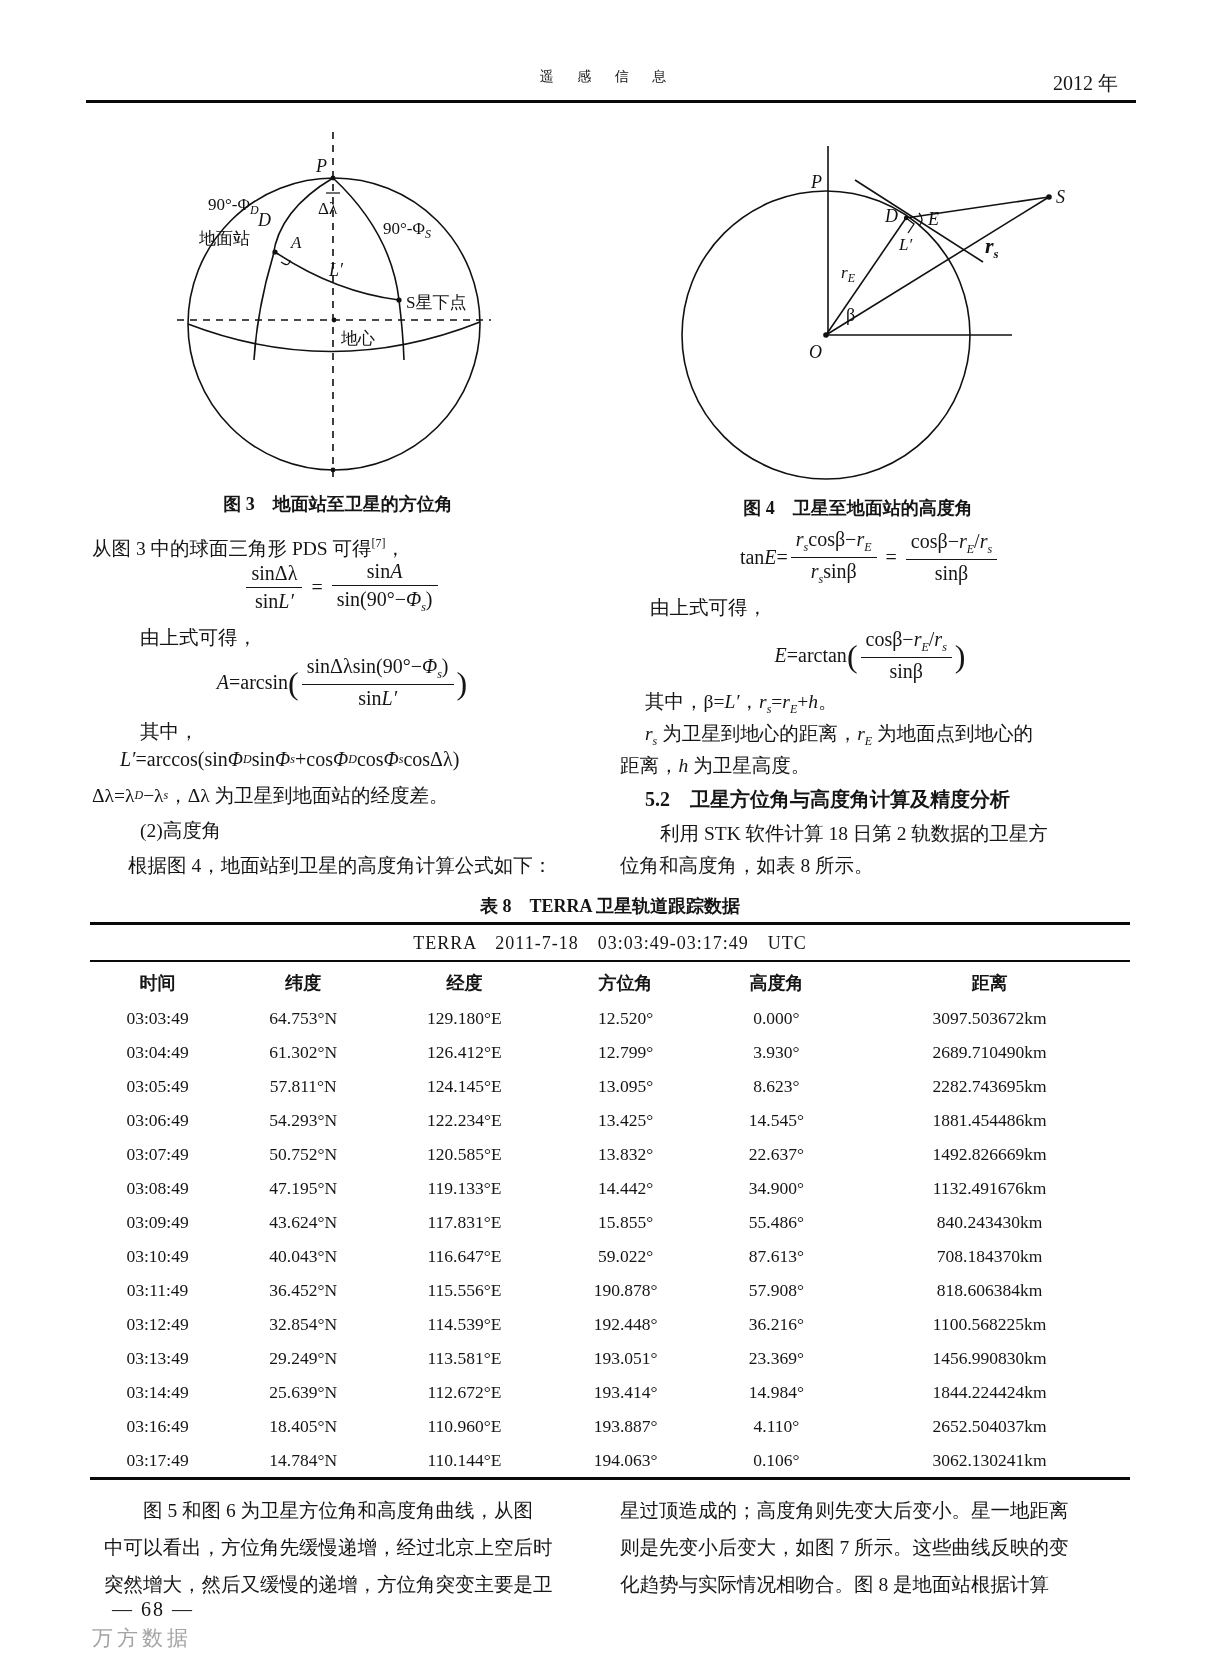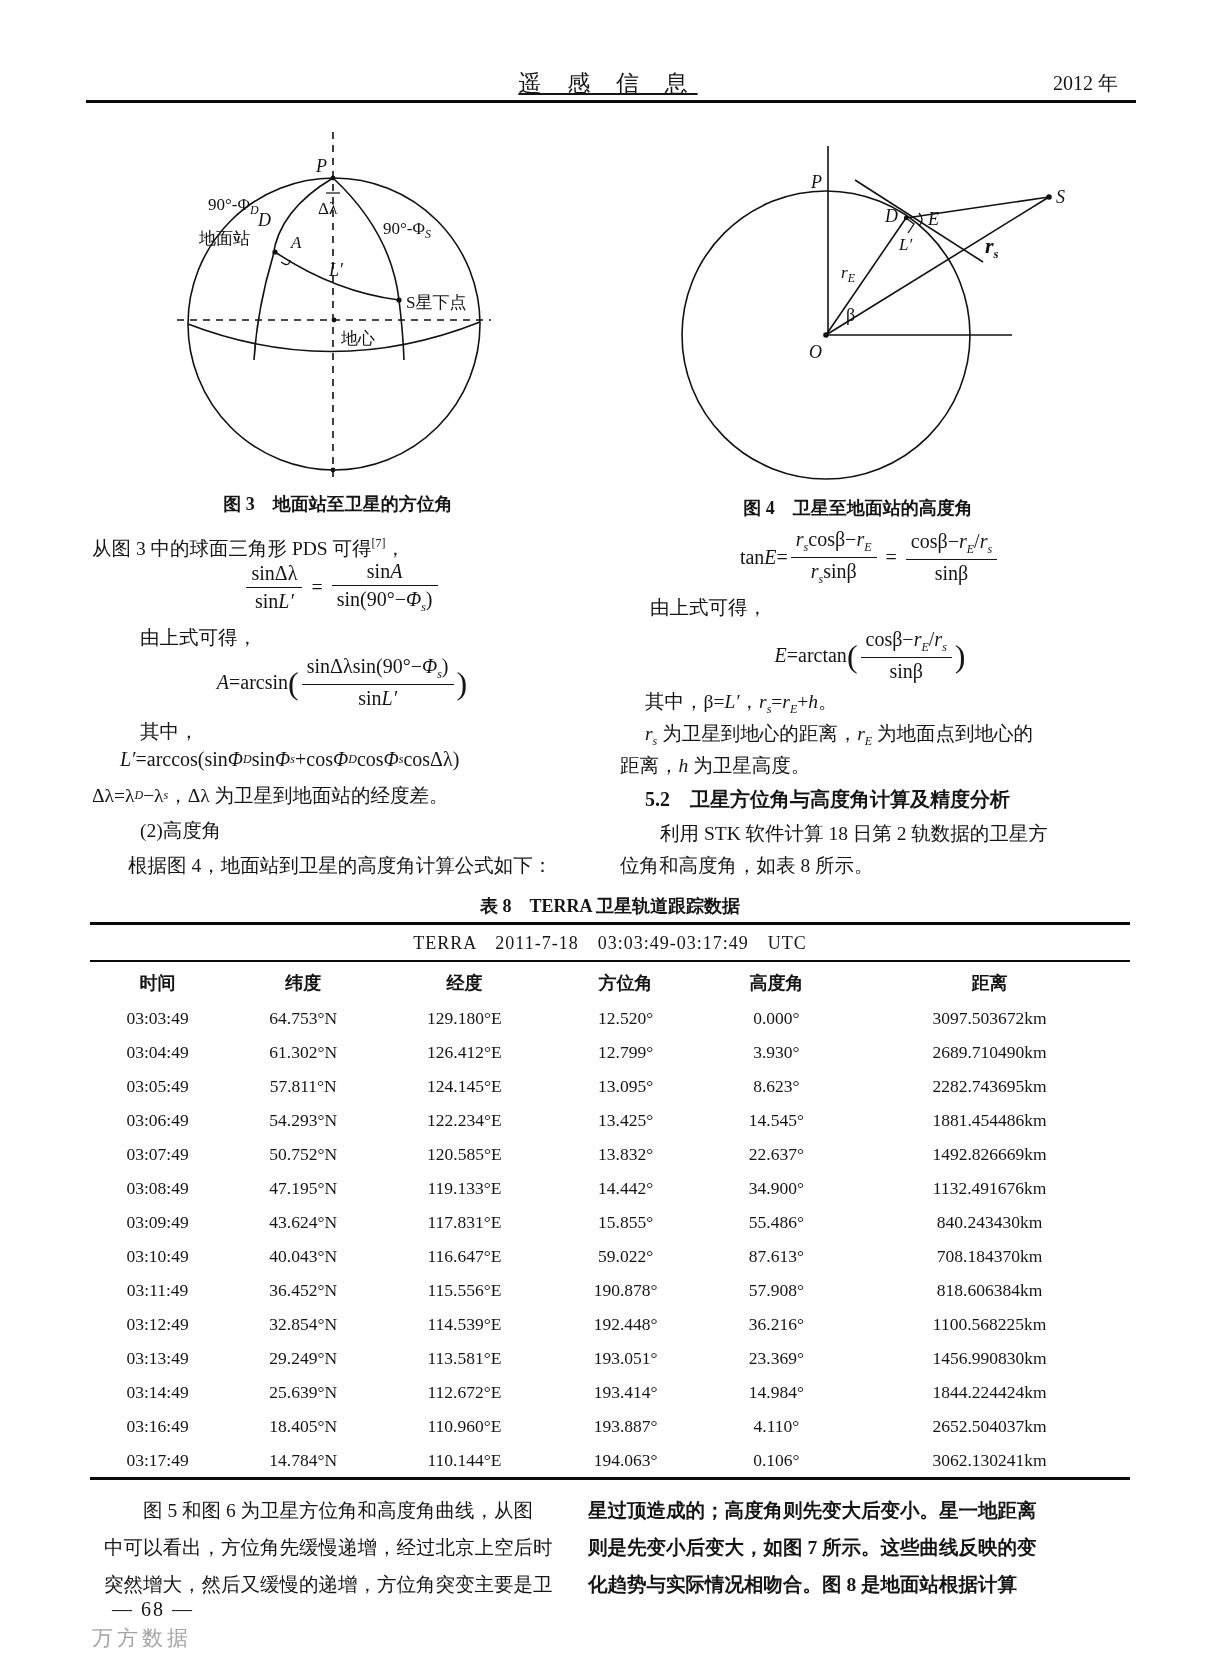--- a/index.html
+++ b/index.html
@@ -1,20 +1,20 @@
 <!DOCTYPE html>
 <html><head>
 <meta charset="utf-8">
 <style>
   html,body{margin:0;padding:0;background:#e8e8e8;}
   #page{position:relative;width:1216px;height:1672px;background:#ffffff;
         font-family:"Liberation Serif","DejaVu Serif",serif;color:#151515;overflow:hidden;}
   .abs{position:absolute;}
   
-  .journal{top:68px;left:0;width:100%;text-align:center;font-size:23px;letter-spacing:10px;text-decoration:underline;}
+  .journal{top:68px;left:0;width:100%;text-align:center;font-size:14px;letter-spacing:10px;}
   .year{top:70px;right:98px;font-size:20px;}
   .hrule{top:100px;left:86px;width:1050px;height:3px;background:#0a0a0a;}
   
   .figcap{font-weight:bold;font-size:18px;text-align:center;}
   
   .cjk{font-size:19.5px;line-height:31px;}
   .indent{ text-indent:2em; }
   .bold{font-weight:bold;}
   
   .formula{font-size:20px;display:flex;align-items:center;justify-content:center;white-space:nowrap;}
@@ -338,21 +338,21 @@
           </tr>
         </tbody>
     </table>
   </div>
 
   <div class="abs" style="left:104px;top:1492px;width:498px;">
     <div class="cjk indent" style="line-height:37px;">图 5 和图 6 为卫星方位角和高度角曲线，从图</div>
     <div class="cjk" style="line-height:37px;">中可以看出，方位角先缓慢递增，经过北京上空后时</div>
     <div class="cjk" style="line-height:37px;">突然增大，然后又缓慢的递增，方位角突变主要是卫</div>
   </div>
-  <div class="abs" style="left:588px;top:1492px;width:505px;font-weight:bold;">
+  <div class="abs" style="left:620px;top:1492px;width:505px;">
     <div class="cjk" style="line-height:37px;">星过顶造成的；高度角则先变大后变小。星一地距离</div>
     <div class="cjk" style="line-height:37px;">则是先变小后变大，如图 7 所示。这些曲线反映的变</div>
     <div class="cjk" style="line-height:37px;">化趋势与实际情况相吻合。图 8 是地面站根据计算</div>
   </div>
 
   <div class="abs pageno" style="left:112px;top:1598px;">— 68 —</div>
   <div class="abs watermark" style="left:92px;top:1624px;">万方数据</div>
 
 </div>
 

